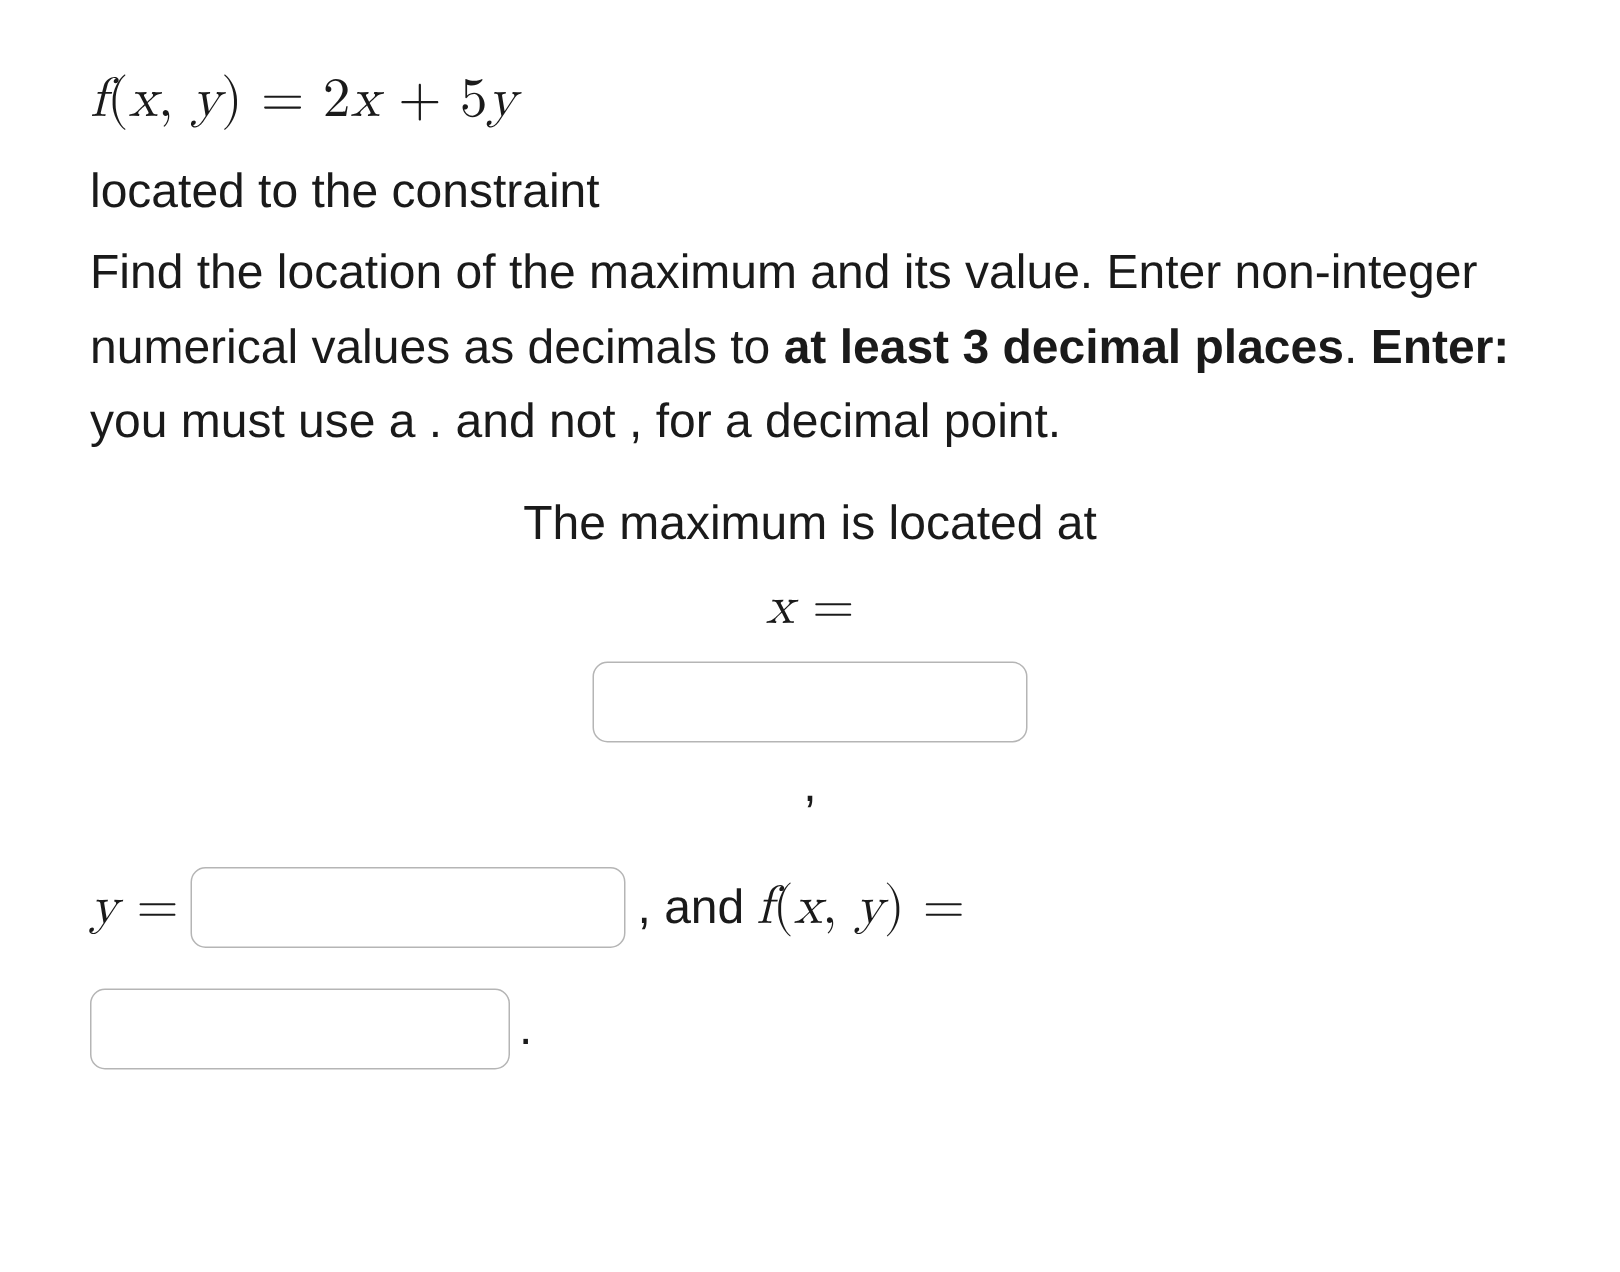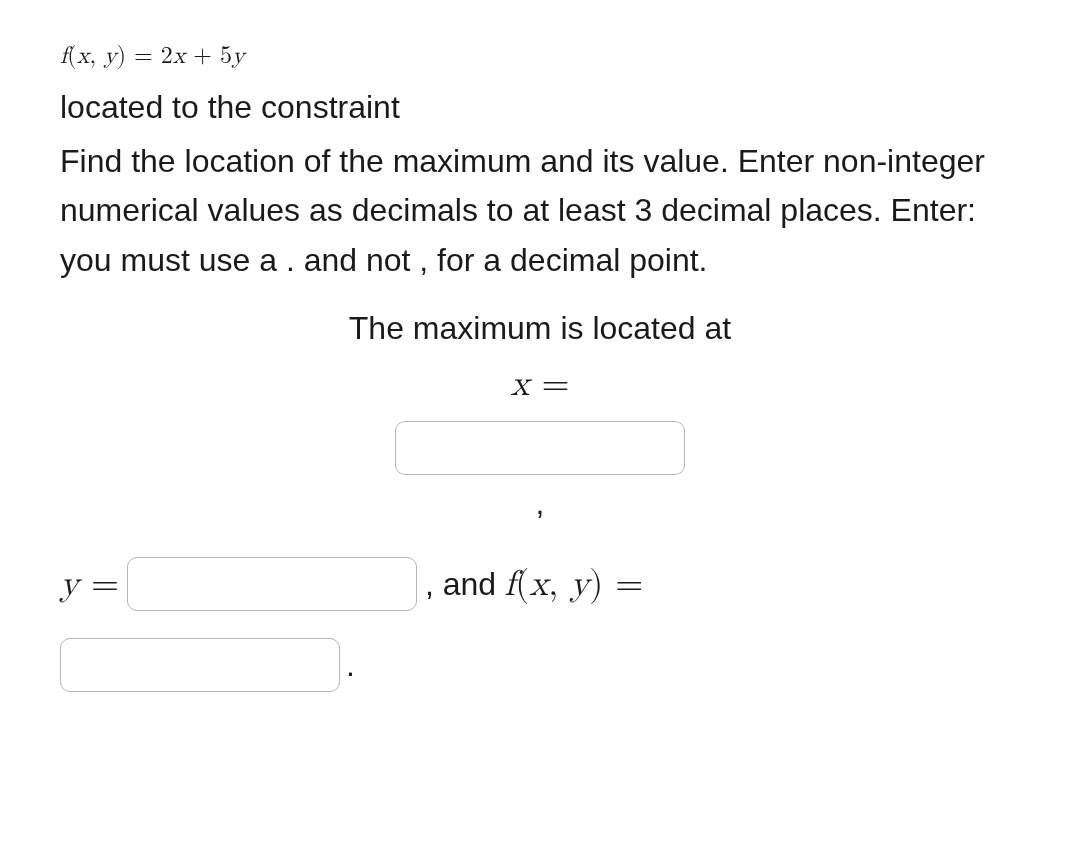--- a/index.html
+++ b/index.html
@@ -15,39 +15,39 @@
     }
     .container {
       padding: 30px 60px 30px 60px;
       font-size: 32px;
       line-height: 1.55;
       color: #1a1a1a;
     }
     .math-line {
       font-family: 'Latin Modern Math', 'Cambria Math', 'STIX', serif;
       font-style: italic;
-      font-size: 24px;
+      font-size: 37px;
       margin: 8px 0;
     }
     .math-line .upright {
       font-style: normal;
     }
     .math-inline {
       font-family: 'Latin Modern Math', 'Cambria Math', 'STIX', serif;
       font-style: italic;
       font-size: 36px;
     }
     .math-inline .upright {
       font-style: normal;
     }
     .text-line {
       margin: 4px 0;
     }
     .bold {
-      font-weight: normal;
+      font-weight: bold;
     }
     .answer-input {
       display: inline-block;
       width: 290px;
       height: 54px;
       border: 1.5px solid #b5b5b5;
       border-radius: 10px;
       background: #ffffff;
       vertical-align: middle;
       font-size: 28px;

